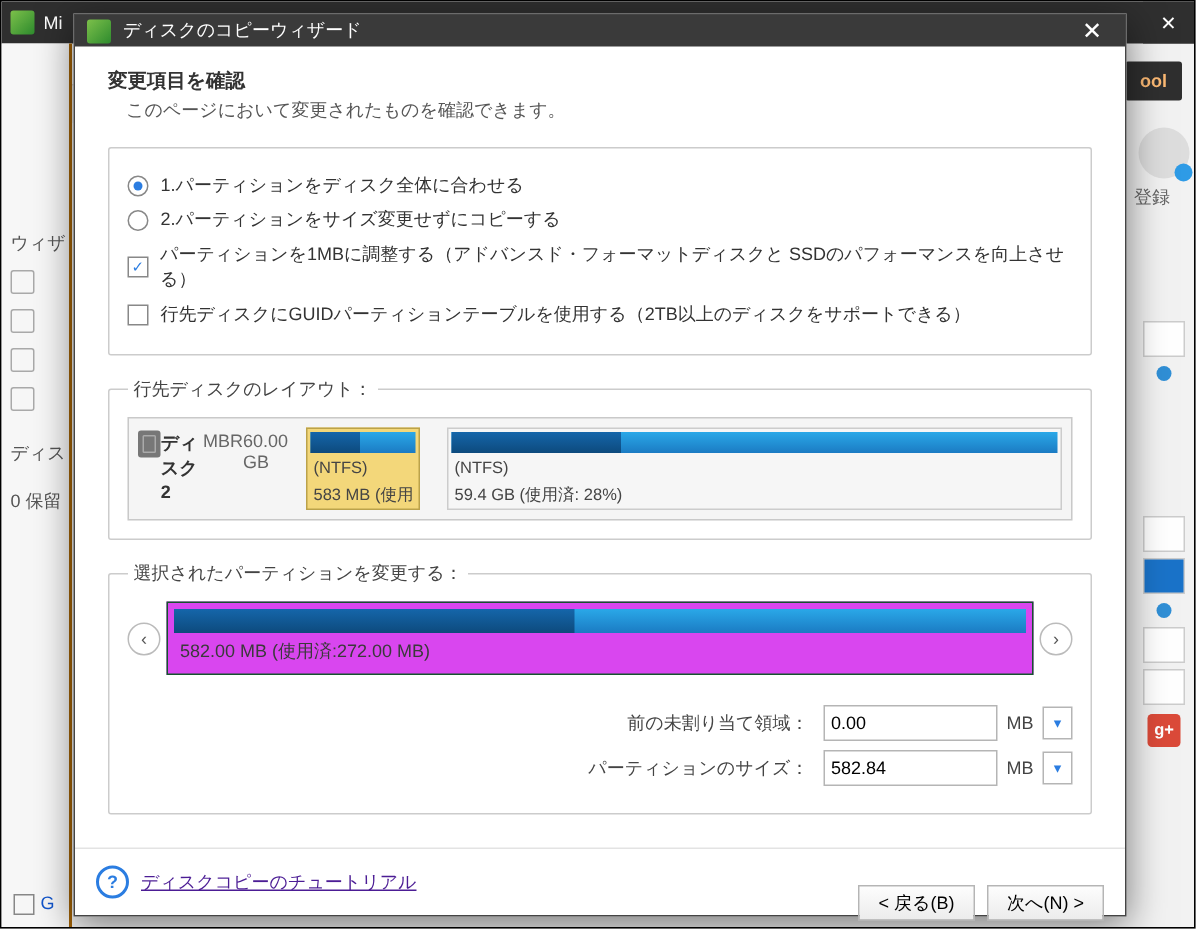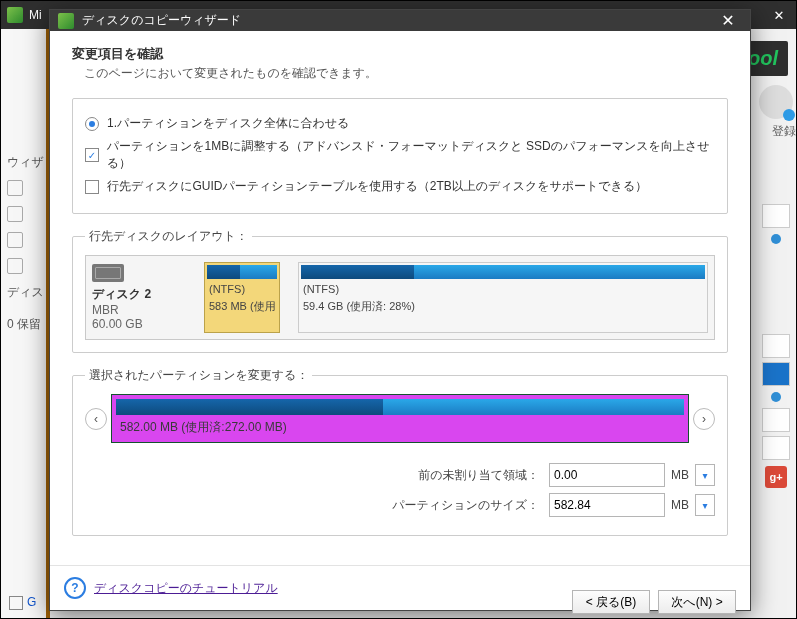--- a/index.html
+++ b/index.html
@@ -3,31 +3,31 @@
 <meta charset="utf-8">
 <style>
   html,body{margin:0;padding:0;font-family:"Meiryo","Yu Gothic","MS Gothic",sans-serif;font-size:12px;color:#333;background:#3a3a3a;}
   .screen{position:relative;width:797px;height:619px;overflow:hidden;background:#f2f2f2;border:1px solid #000;box-sizing:border-box;}
   
   .bg-titlebar{position:absolute;left:0;top:0;right:0;height:28px;background:#2f2f2f;color:#fff;display:flex;align-items:center;padding:0 6px;}
   .bg-titlebar .icon{width:16px;height:16px;background:linear-gradient(135deg,#7cc04a,#2e8b2e);border-radius:2px;margin-right:6px;}
   .bg-winbtns{position:absolute;right:0;top:0;display:flex;}
   .bg-winbtns div{width:34px;height:28px;color:#fff;display:flex;align-items:center;justify-content:center;font-size:13px;}
   .bg-winbtns .close{background:#2f2f2f;}
-  .bg-tool{position:absolute;right:8px;top:40px;color:#22c55e;font-style:italic;font-weight:bold;font-size:20px;background:#2f2f2f;padding:6px 10px;border-radius:2px;}
-  .bg-side{position:absolute;left:0;top:28px;width:45px;bottom:0;background:#f7f7f7;border-right:4px solid #a16207;}
+  .bg-tool{position:absolute;right:8px;top:40px;color:#fdba74;font-weight:bold;font-size:12px;background:#2f2f2f;padding:6px 10px;border-radius:2px;}
+  .bg-side{position:absolute;left:0;top:28px;width:45px;bottom:0;background:#f7f7f7;border-right:2px solid #a16207;}
   .bg-side .row{height:26px;display:flex;align-items:center;padding-left:6px;color:#555;font-size:12px;}
   .bg-side .ico{width:14px;height:14px;border:1px solid #aaa;border-radius:2px;margin-right:4px;}
   .bg-apply{position:absolute;left:6px;top:100px;width:40px;text-align:center;color:#666;}
   .bg-apply .chk{font-size:28px;color:#bfbfbf;line-height:1;}
   .bg-tab{position:absolute;left:10px;top:55px;padding:4px 12px;background:#e8e8e8;border:1px solid #ccc;border-bottom:none;color:#444;}
   .bg-right{position:absolute;right:0;top:80px;width:40px;bottom:30px;}
   .bg-right .avatar{width:34px;height:34px;border-radius:50%;background:#ddd;margin:4px auto;position:relative;}
   .bg-right .avatar::after{content:"";position:absolute;right:-2px;bottom:-2px;width:12px;height:12px;border-radius:50%;background:#2e9be6;}
-  .bg-right .lbl{text-align:right;color:#666;}
+  .bg-right .lbl{text-align:left;color:#666;margin-bottom:10px;}
   .bg-right .thumb{width:26px;height:22px;margin:4px auto;border:1px solid #ccc;background:#fff;}
   .bg-right .dot{width:10px;height:10px;border-radius:50%;background:#308fd6;margin:6px auto;}
   .bg-right .thumb.blue{background:#1a73c9;}
   .bg-right .gplus{width:22px;height:22px;border-radius:3px;background:#db4a39;color:#fff;font-weight:bold;margin:6px auto;display:flex;align-items:center;justify-content:center;font-size:11px;}
   .bg-bottom{position:absolute;left:8px;bottom:8px;color:#1155cc;}
   .bg-bottom .cb{width:12px;height:12px;border:1px solid #888;display:inline-block;vertical-align:middle;margin-right:4px;}
 
   
   .dialog{position:absolute;left:48px;top:8px;width:700px;height:600px;background:#fff;border:1px solid #444;box-shadow:0 6px 24px rgba(0,0,0,.5);display:flex;flex-direction:column;}
   .dlg-title{height:21px;background:#3a3a3a;color:#fff;display:flex;align-items:center;padding:0 8px;}
@@ -40,21 +40,21 @@
 
   fieldset.grp{border:1px solid #ccc;border-radius:2px;margin:0 0 14px 0;padding:10px 12px 12px 12px;}
   fieldset.grp legend{color:#444;padding:0 4px;}
   .optline{display:flex;align-items:center;margin:6px 0;color:#333;}
   .radio-dot{width:12px;height:12px;border:1px solid #888;border-radius:50%;margin-right:8px;display:inline-flex;align-items:center;justify-content:center;}
   .radio-dot.sel::after{content:"";width:6px;height:6px;border-radius:50%;background:#2b7de1;}
   .chkbox{width:12px;height:12px;border:1px solid #888;margin-right:8px;display:inline-flex;align-items:center;justify-content:center;font-size:10px;color:#2b7de1;}
   .chkbox.sel::after{content:"✓";}
 
   .layout-row{display:flex;align-items:stretch;border:1px solid #c9c9c9;background:#f5f5f5;}
-  .diskinfo{width:100px;padding:8px 6px;display:flex;flex-direction:column;justify-content:flex-end;}
+  .diskinfo{width:100px;padding:8px 6px;display:flex;flex-direction:row;justify-content:flex-end;}
   .diskinfo .name{font-weight:bold;}
   .diskinfo .sub{color:#666;}
   .diskicon{width:32px;height:18px;background:#777;border-radius:2px;margin-bottom:4px;position:relative;}
   .diskicon::after{content:"";position:absolute;inset:3px;border:1px solid #aaa;border-radius:1px;}
   .partstrip{flex:1;display:flex;padding:6px;gap:18px;}
   .part{border:1px solid #bba24a;background:#f3d77a;display:flex;flex-direction:column;}
   .part .bar{height:14px;background:linear-gradient(#2aa8e8,#1b7bc3);margin:2px;}
   .part .bar .used{height:100%;background:linear-gradient(#1566aa,#0d4a7d);}
   .part .txt{padding:2px 4px;font-size:11px;color:#444;white-space:nowrap;overflow:hidden;}
   .part.p1{width:74px;}
@@ -108,21 +108,21 @@
       </div>
     <div class="row">
         <div class="ico"></div>
       </div>
     <div class="row">
         <div class="ico"></div>
       </div>
     <div class="row">
         <div class="ico"></div>
       </div>
-    <div class="row" style="">
+    <div class="row" style="margin-top:10px">
         <span>ディス</span>
       </div>
     <div class="row" style="margin-top:6px">
         <span>0 保留</span>
       </div>
   </div>
   <div class="bg-right">
     <div class="avatar"></div>
     <div class="lbl">登録</div>
     <div style="height:60px"></div>
@@ -149,20 +149,24 @@
     </div>
 
     <div class="dlg-body">
       <div class="hdr-title">変更項目を確認</div>
       <div class="hdr-sub">このページにおいて変更されたものを確認できます。</div>
 
       <fieldset class="grp">
         <div class="optline">
           <span class="radio-dot sel"></span>
           <span>1.パーティションをディスク全体に合わせる</span>
+        </div>
+        <div class="optline">
+          <span class="radio-dot"></span>
+          <span>2.パーティションをサイズ変更せずにコピーする</span>
         </div>
         <div class="optline">
           <span class="chkbox sel"></span>
           <span>パーティションを1MBに調整する（アドバンスド・フォーマットディスクと SSDのパフォーマンスを向上させる）</span>
         </div>
         <div class="optline">
           <span class="chkbox"></span>
           <span>行先ディスクにGUIDパーティションテーブルを使用する（2TB以上のディスクをサポートできる）</span>
         </div>
       </fieldset>

